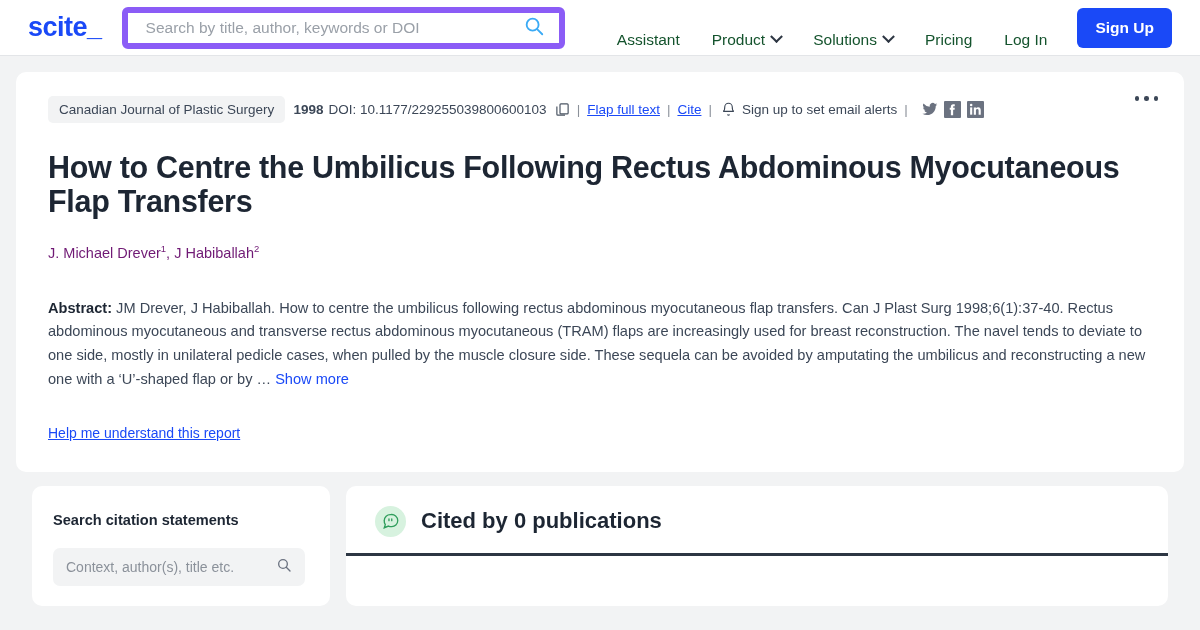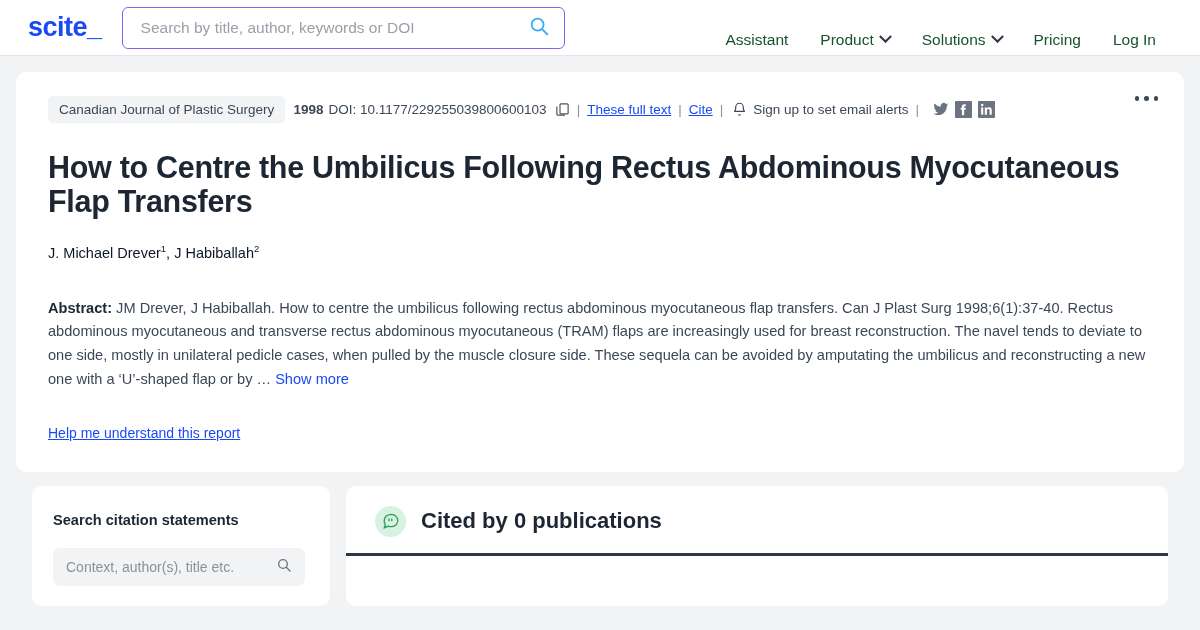--- a/index.html
+++ b/index.html
@@ -32,21 +32,21 @@
     font-weight: 700;
     color: #1a49f7;
     letter-spacing: -0.5px;
     margin-right: 20px;
     user-select: none;
   }
 
   .search-wrap {
     width: 443px;
     height: 42px;
-    border: 1px solid #8b5cf6;
+    border: 6px solid #8b5cf6;
     border-radius: 6px;
     display: flex;
     align-items: center;
     padding: 0 14px 0 18px;
     background: #fff;
   }
   .search-wrap input {
     flex: 1;
     border: none;
     outline: none;
@@ -165,21 +165,21 @@
     letter-spacing: -0.3px;
     color: #1d2633;
     margin-top: 28px;
     max-width: 1090px;
   }
 
   
   .authors {
     margin-top: 24px;
     font-size: 14.5px;
-    color: #0f172a;
+    color: #701a75;
   }
   .authors span { cursor: pointer; }
   .authors sup { font-size: 9.5px; }
 
   
   .abstract {
     margin-top: 36px;
     font-size: 14.6px;
     line-height: 1.62;
     color: #3c4757;
@@ -311,20 +311,21 @@
     </div>
 
     <div class="nav-item">
       <span>Pricing</span>
     </div>
 
     <div class="nav-item">
       <span>Log In</span>
     </div>
 
+    <button class="signup-btn">Sign Up</button>
   </div>
 </div>
 
 <div class="page">
   <div class="card">
 
     <div class="dots">
       <i></i>
       <i></i>
       <i></i>
@@ -340,21 +341,21 @@
 
       <span class="copy-icon">
         <svg width="15" height="15" viewBox="0 0 24 24" fill="none" stroke="#4b5563" stroke-width="1.9">
           <rect x="8" y="3" width="13" height="16" rx="1.5"></rect>
           <path d="M16 21H4.5A1.5 1.5 0 0 1 3 19.5V7"></path>
         </svg>
       </span>
 
       <span class="sep">|</span>
 
-      <span class="link">These full text</span>
+      <span class="link">Flap full text</span>
 
       <span class="sep">|</span>
 
       <span class="link">Cite</span>
 
       <span class="sep">|</span>
 
       <span class="bell">
         <svg width="15" height="15" viewBox="0 0 24 24" fill="none" stroke="#3c4757" stroke-width="1.8">
           <path d="M18 8a6 6 0 1 0-12 0c0 6-2.5 7-2.5 7h17S18 14 18 8z"></path>

